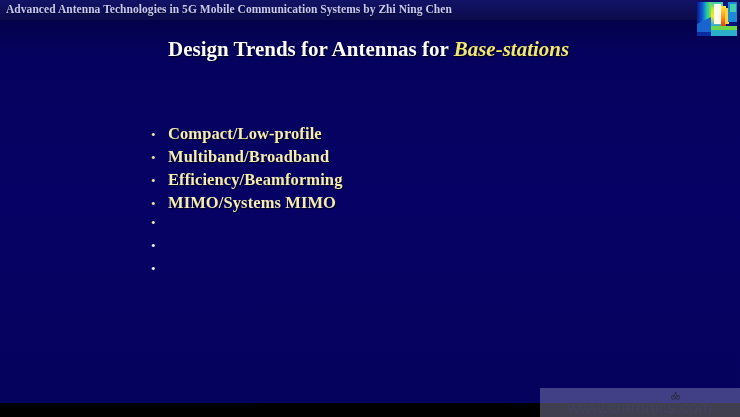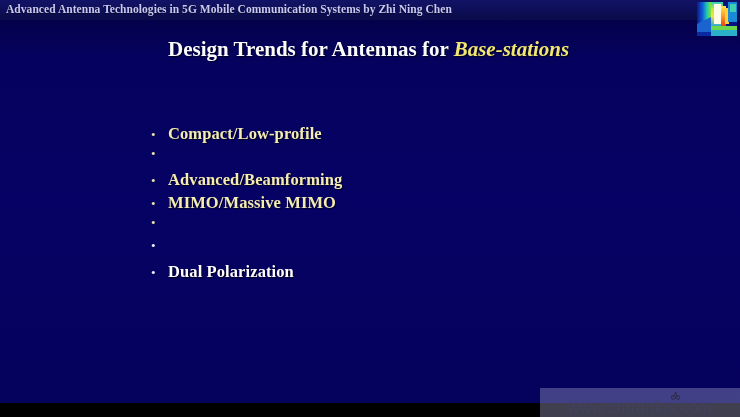--- a/index.html
+++ b/index.html
@@ -178,43 +178,43 @@
 
   <div id="bullet-list">
 
     <div class="bullet-row">
       <span class="bullet-mark m-gold">•</span>
       <span class="bullet-text c-gold">Compact/Low-profile</span>
     </div>
 
     <div class="bullet-row">
       <span class="bullet-mark m-gold">•</span>
-    </div>
-
-    <div class="bullet-row">
-      <span class="bullet-mark m-gold">•</span>
-      <span class="bullet-text c-gold">Advanced/Beamforming</span>
-    </div>
-
-    <div class="bullet-row">
-      <span class="bullet-mark m-gold">•</span>
-      <span class="bullet-text c-gold">MIMO/Massive MIMO</span>
+      <span class="bullet-text c-gold">Multiband/Broadband</span>
+    </div>
+
+    <div class="bullet-row">
+      <span class="bullet-mark m-gold">•</span>
+      <span class="bullet-text c-gold">Efficiency/Beamforming</span>
+    </div>
+
+    <div class="bullet-row">
+      <span class="bullet-mark m-gold">•</span>
+      <span class="bullet-text c-gold">MIMO/Systems MIMO</span>
     </div>
 
     <div class="bullet-row">
       <span class="bullet-mark m-gold">•</span>
     </div>
 
     <div class="bullet-row">
       <span class="bullet-mark m-white">•</span>
     </div>
 
     <div class="bullet-row">
       <span class="bullet-mark m-white">•</span>
-      <span class="bullet-text c-white">Dual Polarization</span>
     </div>
 
   </div>
 
   <div id="watermark">
     <span id="watermark-text">www.cntronics.com</span>
     <span id="watermark-glyph">
       <svg viewBox="0 0 9 9" aria-hidden="true">
         <circle cx="2.2" cy="6.4" r="2.0" fill="none" stroke="#2b2b44" stroke-width="0.9"></circle>
         <circle cx="6.8" cy="6.4" r="2.0" fill="none" stroke="#2b2b44" stroke-width="0.9"></circle>

